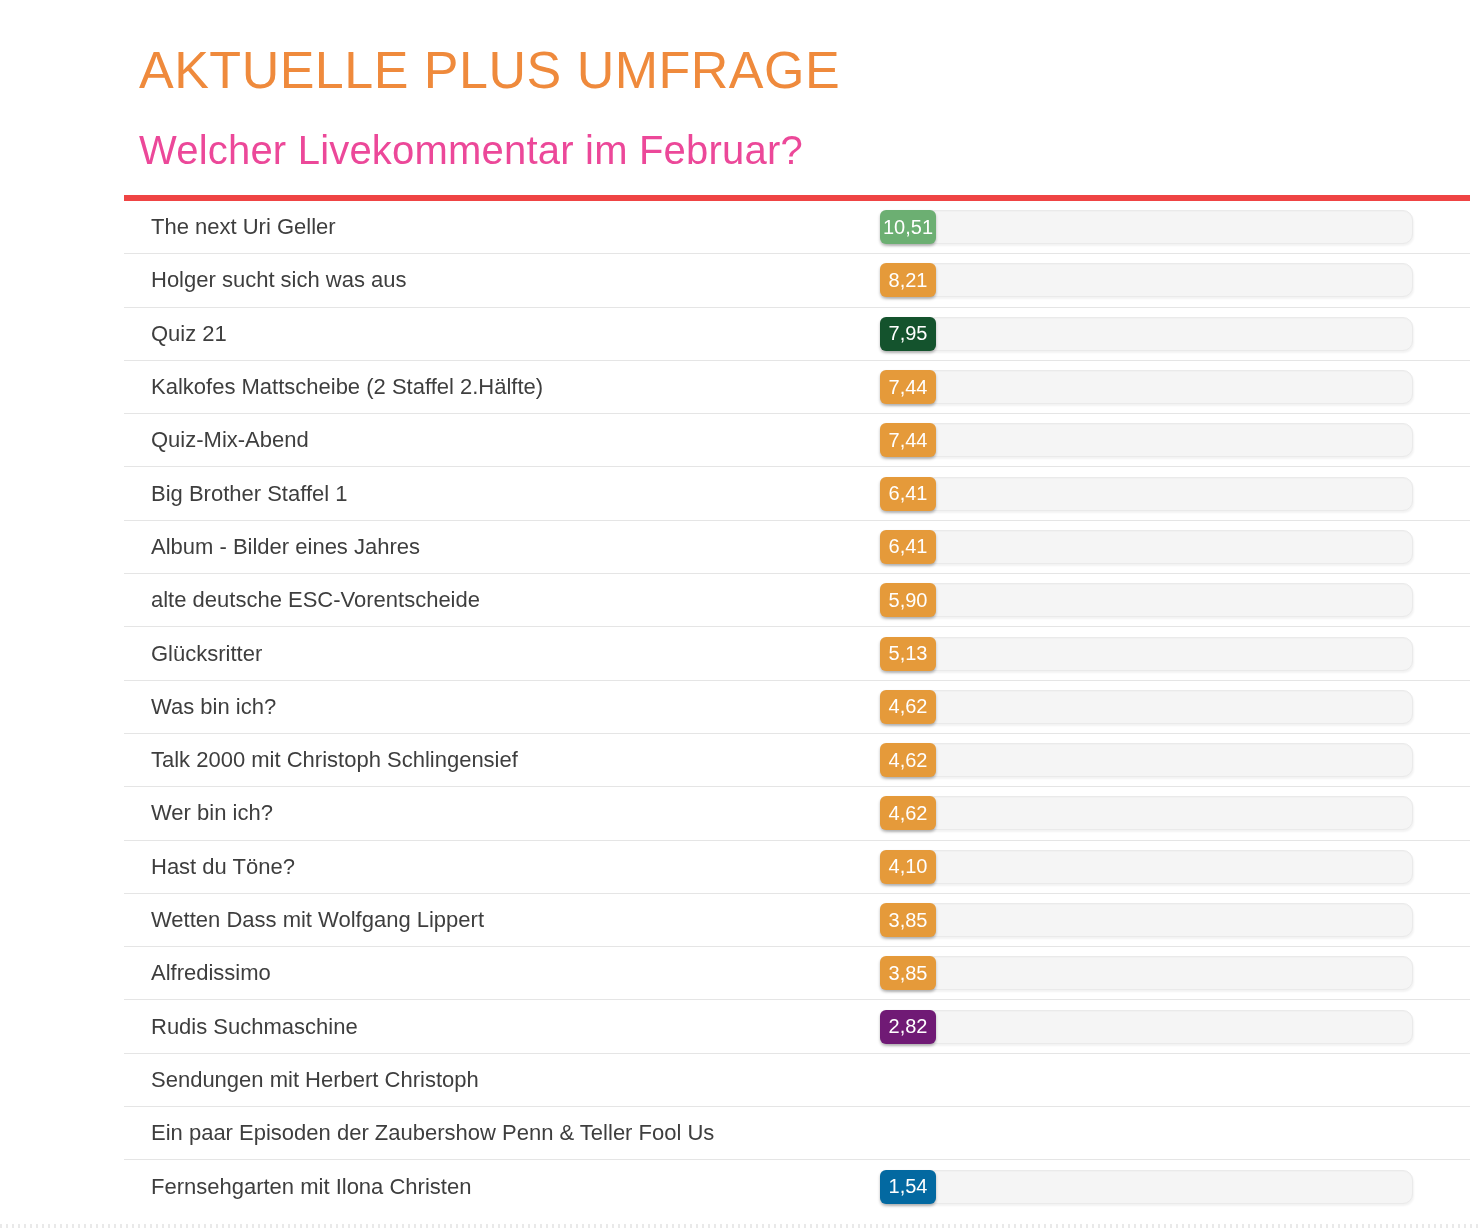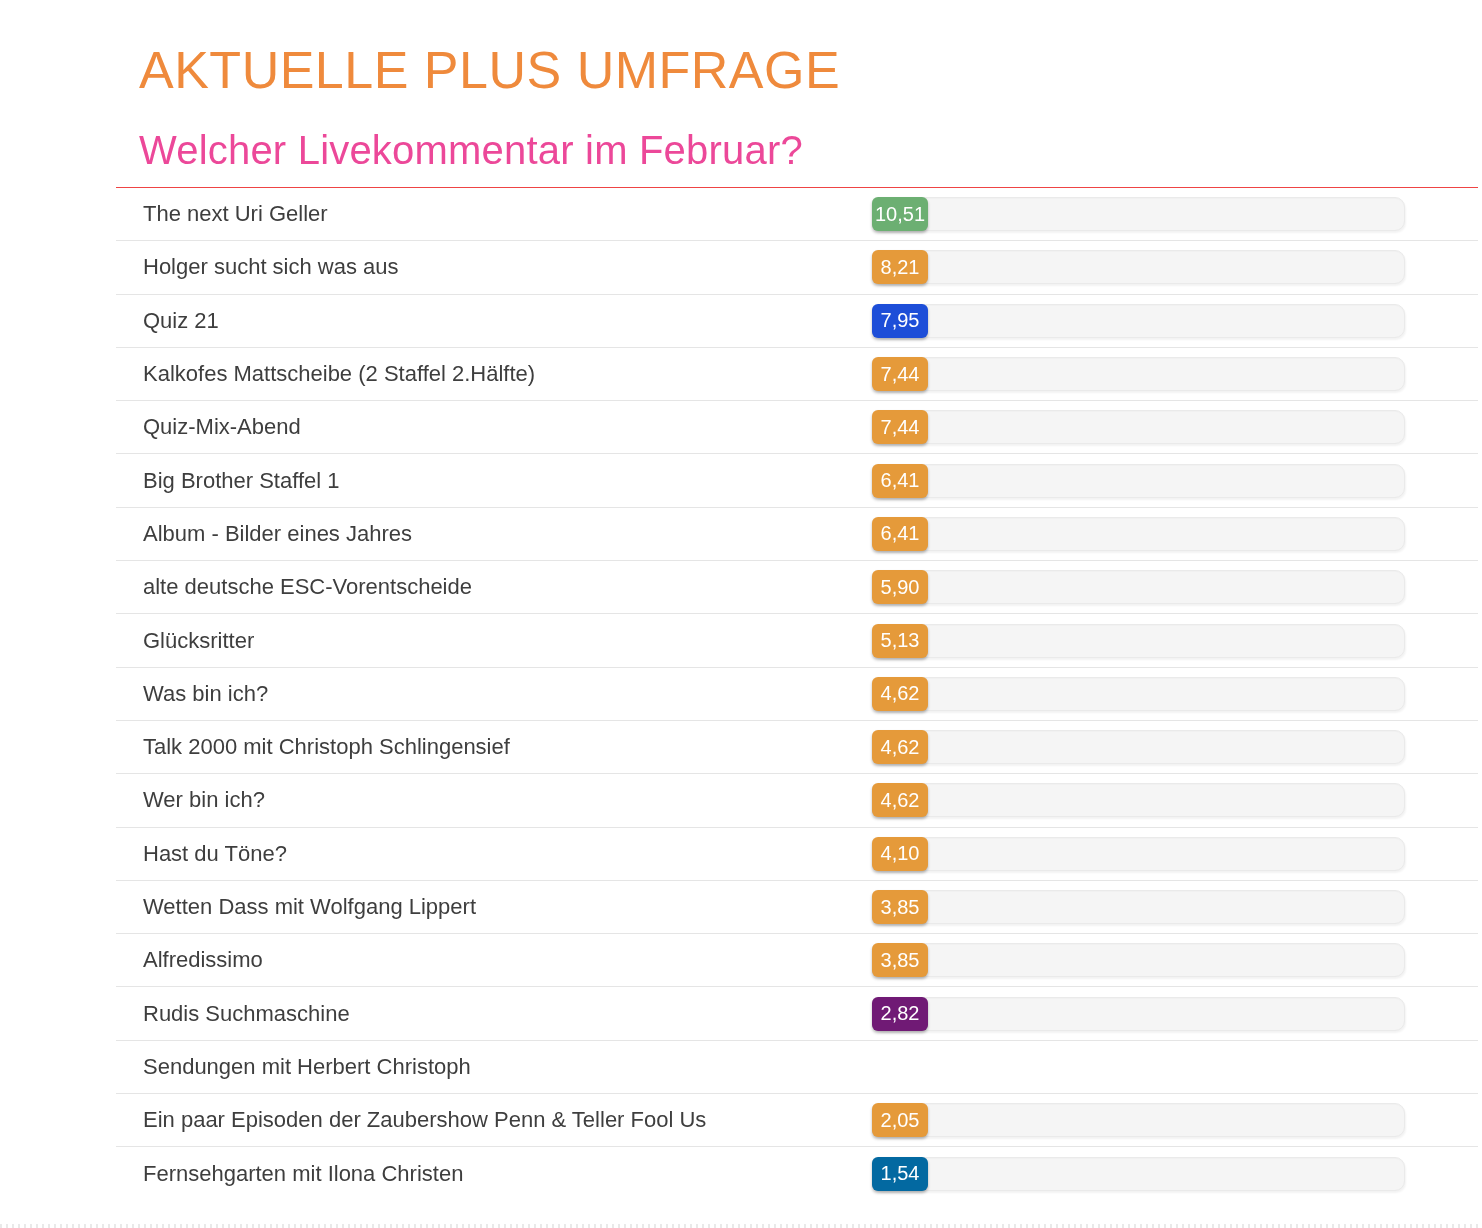--- a/index.html
+++ b/index.html
@@ -11,22 +11,22 @@
   .page-title {
     position:absolute; left:139px; top:40px; margin:0;
     font-size:52px; font-weight:400; letter-spacing:0.5px;
   }
   .poll-question {
     position:absolute; left:139px; top:128px; margin:0;
     font-size:40px; font-weight:400; letter-spacing:0.2px;
   }
   .poll-list {
     position:absolute; left:112px; right:0; top:183px;
-    margin:4px; padding:0; list-style:none;
-    border-top:1px solid #ef4444;
+    margin:12px; padding:0; list-style:none;
+    border-top:6px solid #ef4444;
   }
   .row {
     position:relative; height:53.3px; box-sizing:border-box;
     border-bottom:1px solid #e5e5e5;
   }
   .row:last-child { border-bottom:none; }
   .option-label {
     position:absolute; left:27px; top:50%; transform:translateY(-50%);
     font-size:22px; color:#3e3e3e; white-space:nowrap;
   }
@@ -69,21 +69,21 @@
     <span class="option-label">Holger sucht sich was aus</span>
     <div class="bar">
       <div class="track"></div>
       <div class="badge" style="background: rgb(229, 154, 58);">8,21</div>
     </div>
   </li>
       <li class="row">
     <span class="option-label">Quiz 21</span>
     <div class="bar">
       <div class="track"></div>
-      <div class="badge" style="background: #1d4ed8;">7,95</div>
+      <div class="badge" style="background: #14532d;">7,95</div>
     </div>
   </li>
       <li class="row">
     <span class="option-label">Kalkofes Mattscheibe (2 Staffel 2.Hälfte)</span>
     <div class="bar">
       <div class="track"></div>
       <div class="badge" style="background: rgb(229, 154, 58);">7,44</div>
     </div>
   </li>
       <li class="row">
@@ -168,24 +168,20 @@
     <div class="bar">
       <div class="track"></div>
       <div class="badge" style="background: #701a75; text-align: center;">2,82</div>
     </div>
   </li>
       <li class="row">
     <span class="option-label">Sendungen mit Herbert Christoph</span>
   </li>
       <li class="row">
     <span class="option-label">Ein paar Episoden der Zaubershow Penn &amp; Teller Fool Us</span>
-    <div class="bar">
-      <div class="track"></div>
-      <div class="badge" style="background: rgb(229, 154, 58);">2,05</div>
-    </div>
   </li>
       <li class="row">
     <span class="option-label">Fernsehgarten mit Ilona Christen</span>
     <div class="bar">
       <div class="track"></div>
       <div class="badge" style="background: #0369a1;">1,54</div>
     </div>
   </li>
     </ul>
   <div class="cutoff-hint"></div>

